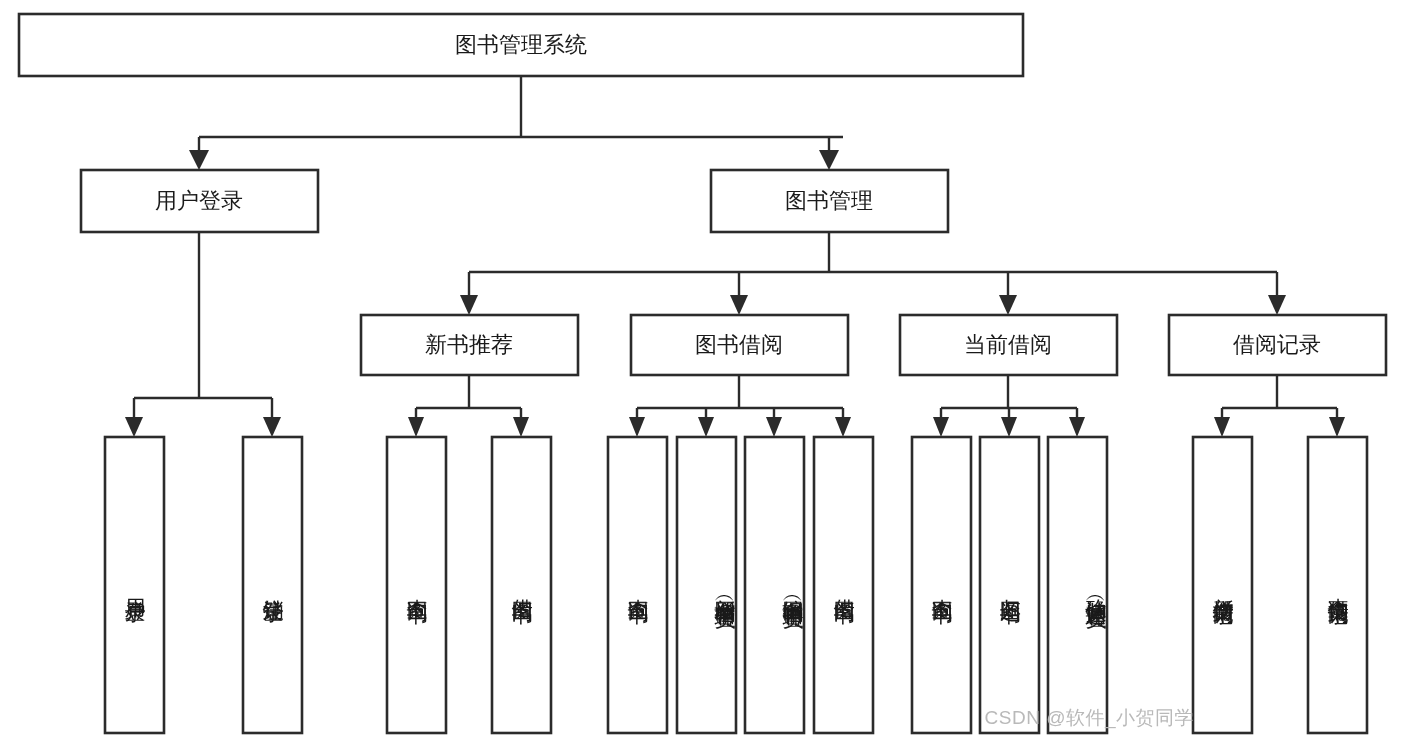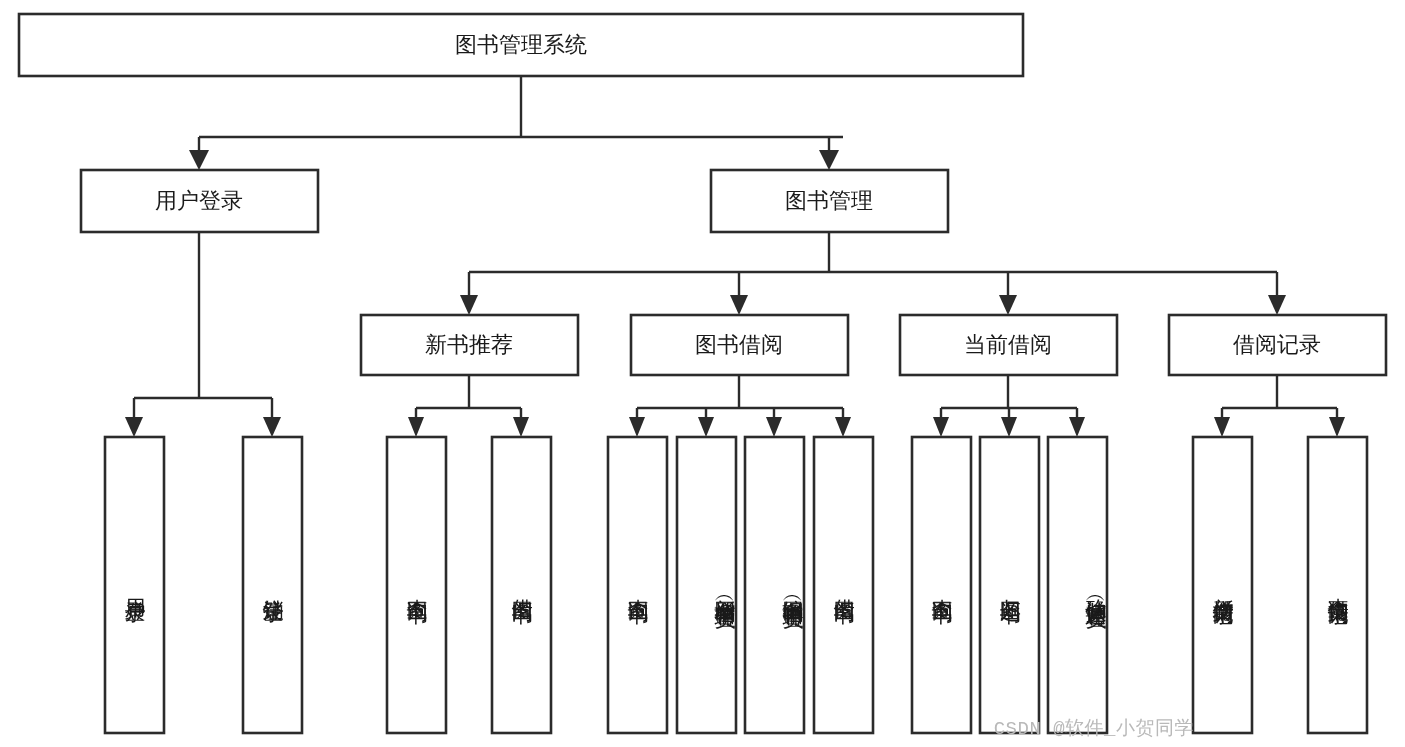--- a/index.html
+++ b/index.html
@@ -64,22 +64,22 @@
     align-items: flex-start;
     justify-content: center;
     pointer-events: none;
   }
   .vlabel-centered {
     align-items: center;
   }
   .watermark {
     position: absolute;
     right: 8px;
-    bottom: 6px;
-    font-family: Liberation Mono, monospace;
+    bottom: 16px;
+    font-family: Liberation Sans, sans-serif;
     font-size: 19px;
     color: #b9b9b9;
     white-space: nowrap;
     letter-spacing: 0.5px;
   }
 </style>
 </head>
 <body>
 
 <div id="diagram-root">

